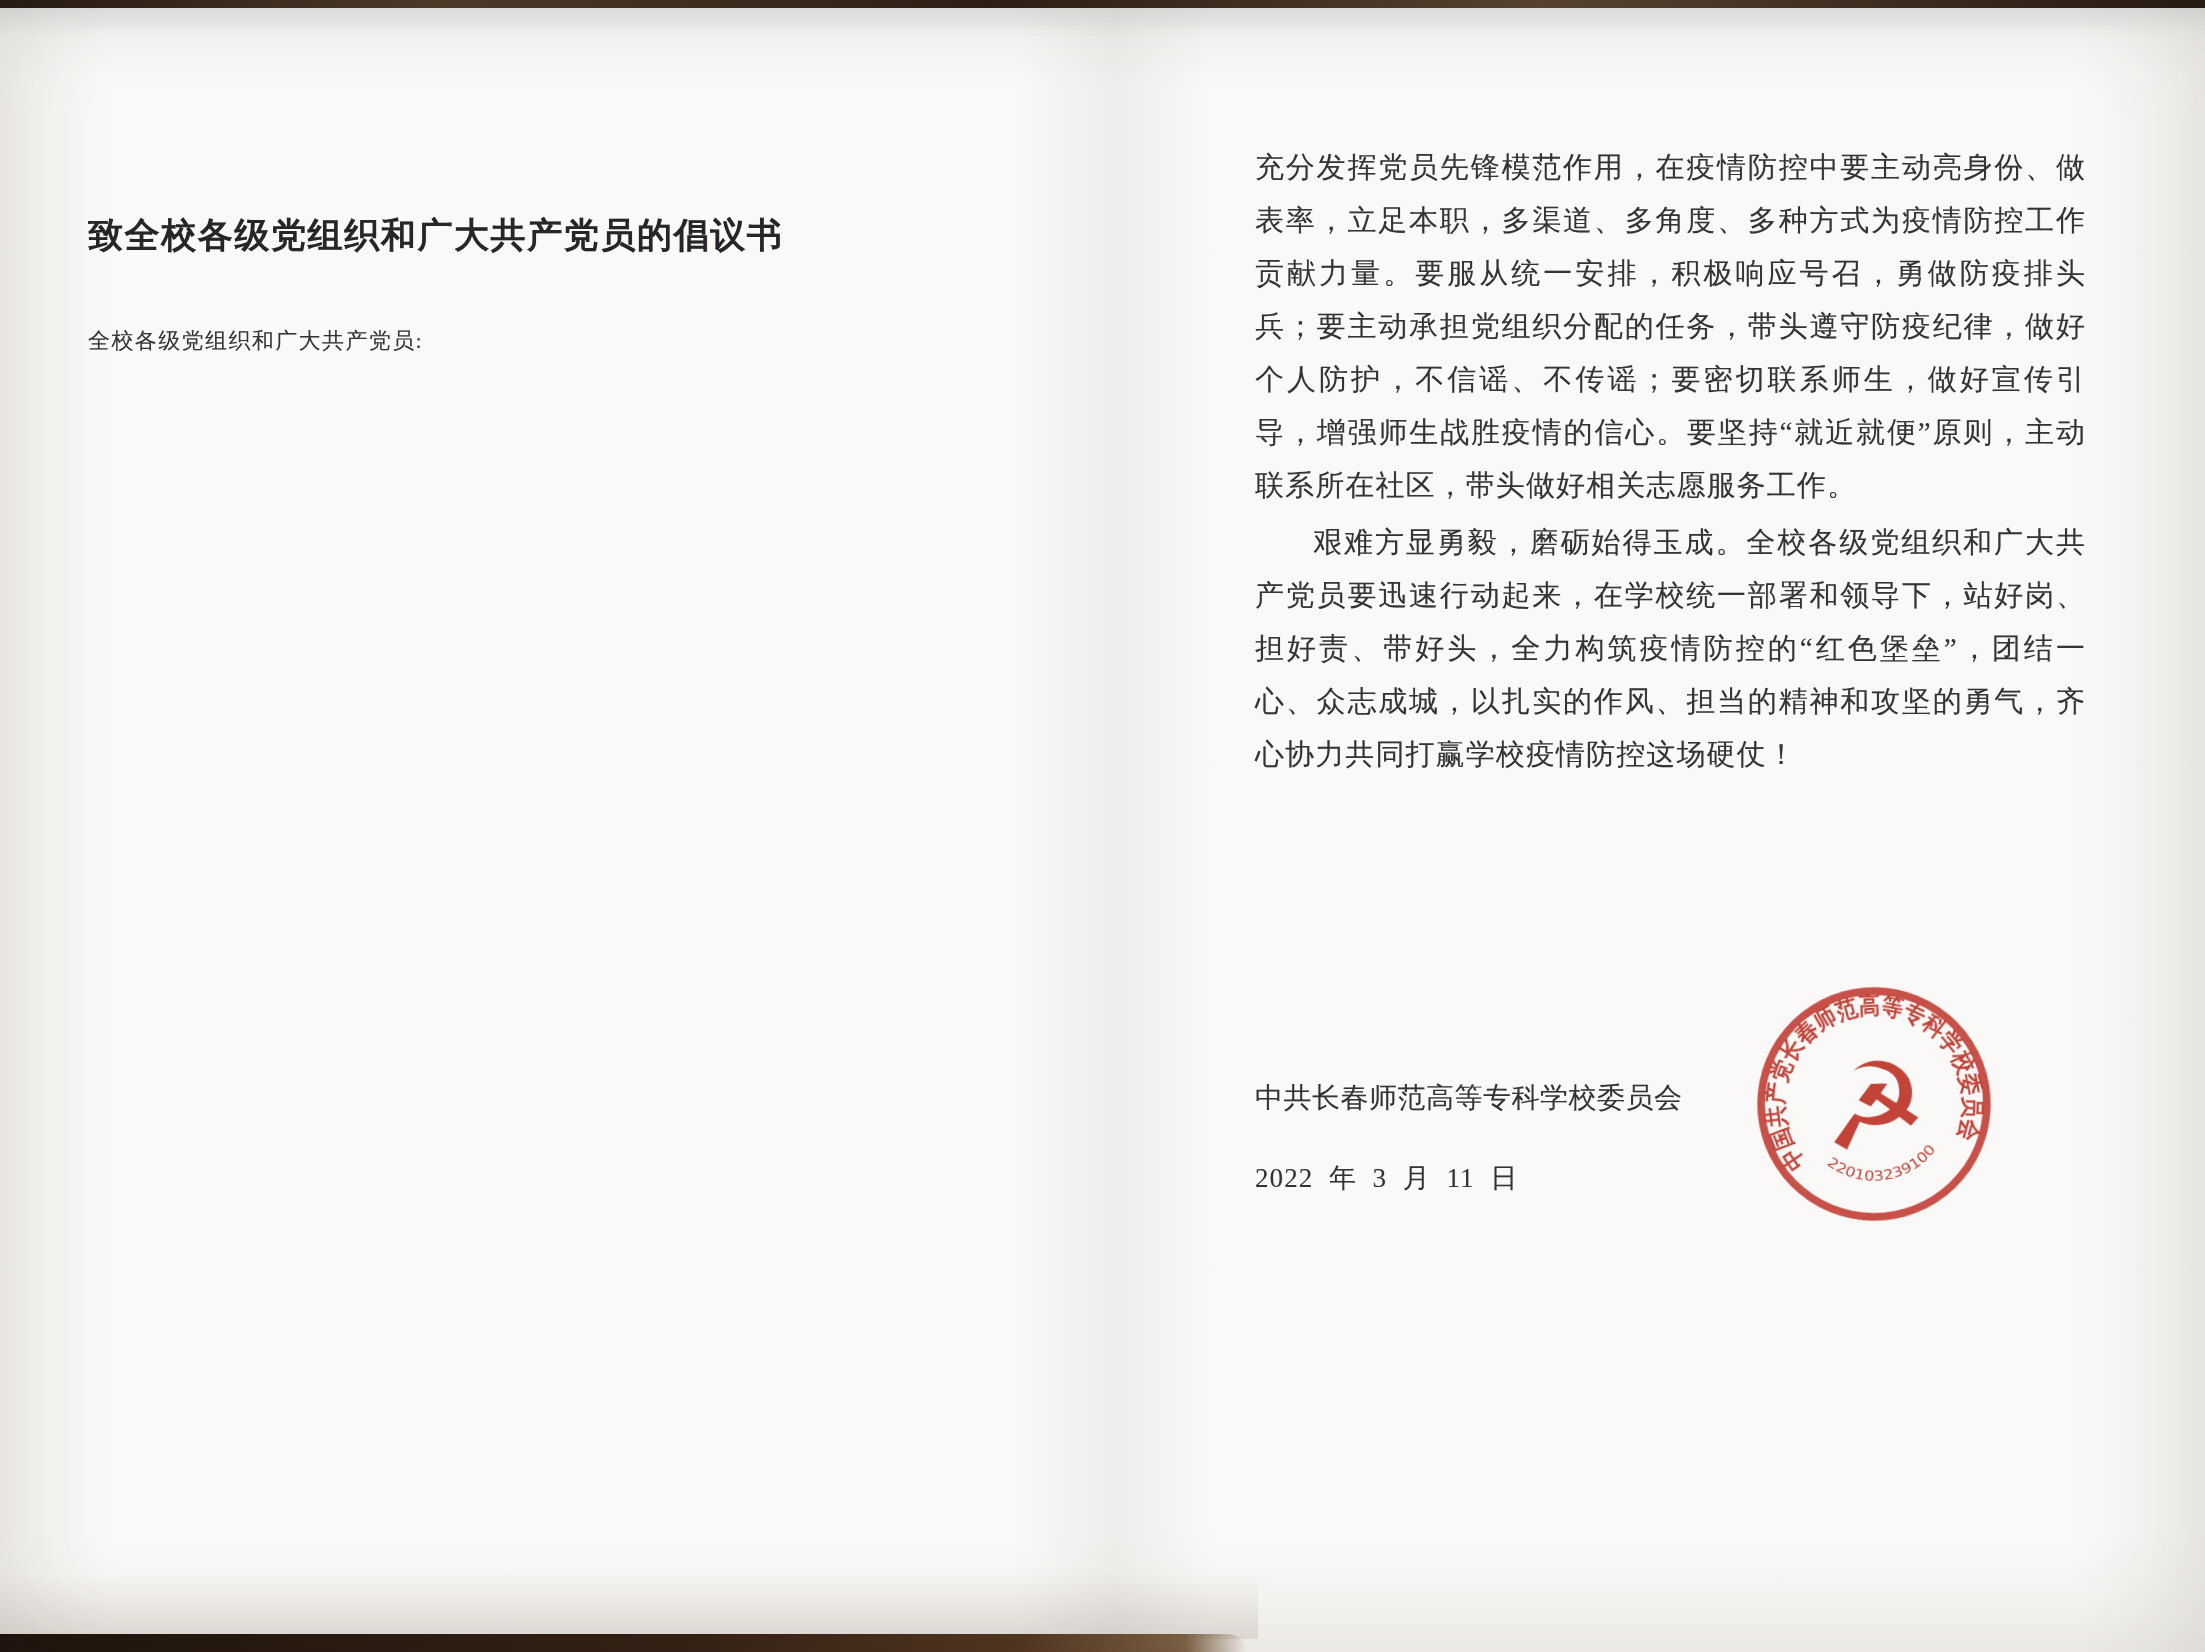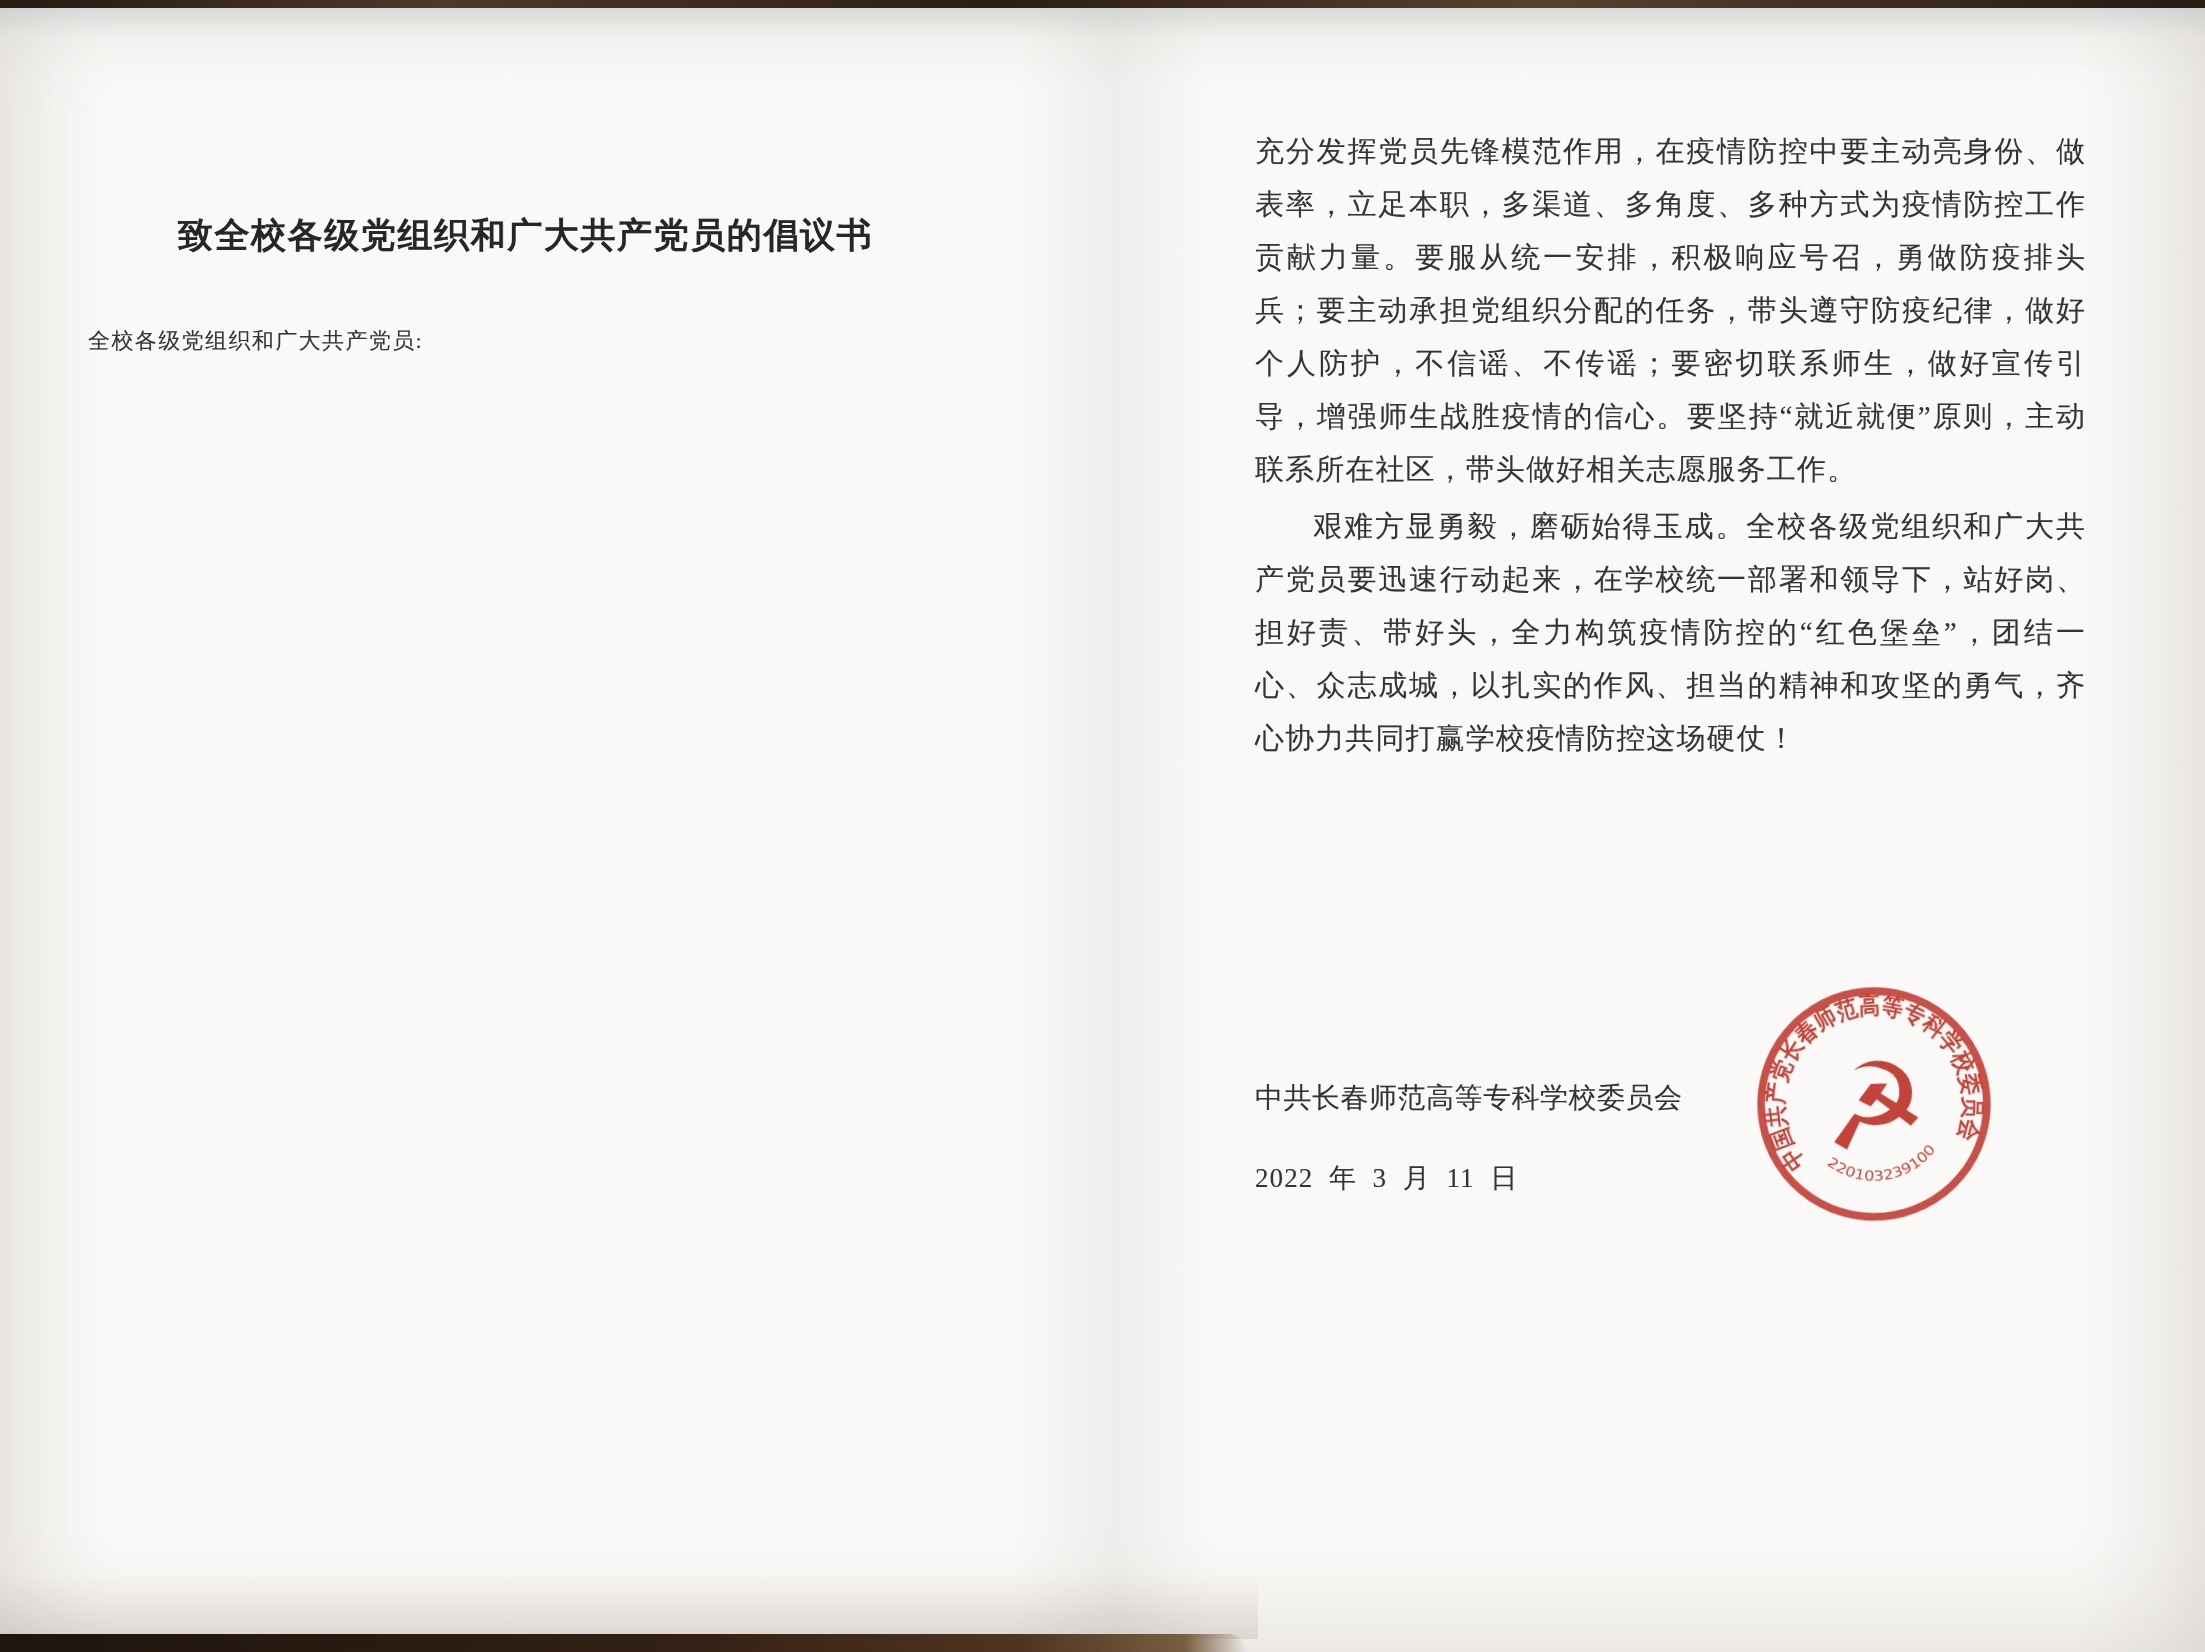--- a/index.html
+++ b/index.html
@@ -46,35 +46,35 @@
     position:absolute;bottom:0;left:0;width:1247px;height:18.6px;
     background:linear-gradient(90deg,#1c120b,#332013 55%,#503420 82%,#7a5f43 95%,rgba(122,95,67,0));
     border-top-right-radius:22px;
   }
   
   .page-left{
     position:absolute;left:88px;top:214px;width:875px;
   }
   .doc-title{
     font-size:35px;line-height:1.25;font-weight:bold;color:#262626;
-    text-align:center;letter-spacing:1.6px;margin:0 0 59px 0;
+    text-align:left;letter-spacing:1.6px;margin:0 0 59px 0;
     text-shadow:0.3px 0.3px 0.5px rgba(70,70,70,.35);
   }
   .doc-body p{
     margin:28.4px 0 0 0;
     font-size:22px;line-height:48px;letter-spacing:1.4px;
     text-align:justify;
     text-shadow:0.3px 0.3px 0.5px rgba(90,90,90,.30);
   }
   .doc-body p.first{margin-top:0;}
   .doc-body p.indent{text-indent:2em;}
   .doc-body b{font-weight:bold;color:#2b2b2b;}
   
   .page-right{
-    position:absolute;left:1255px;top:122px;width:831px;
+    position:absolute;left:1255px;top:138px;width:831px;
   }
   .page-right .doc-body p{
     font-size:29px;line-height:53px;letter-spacing:1.1px;
     margin:3.3px 0 0 0;
   }
   .signature{
     position:absolute;left:1255px;top:1079px;width:831px;
     box-sizing:border-box;padding-right:65px;
     font-size:28px;letter-spacing:0.5px;color:#333;
     text-shadow:0.3px 0.3px 0.5px rgba(90,90,90,.30);

